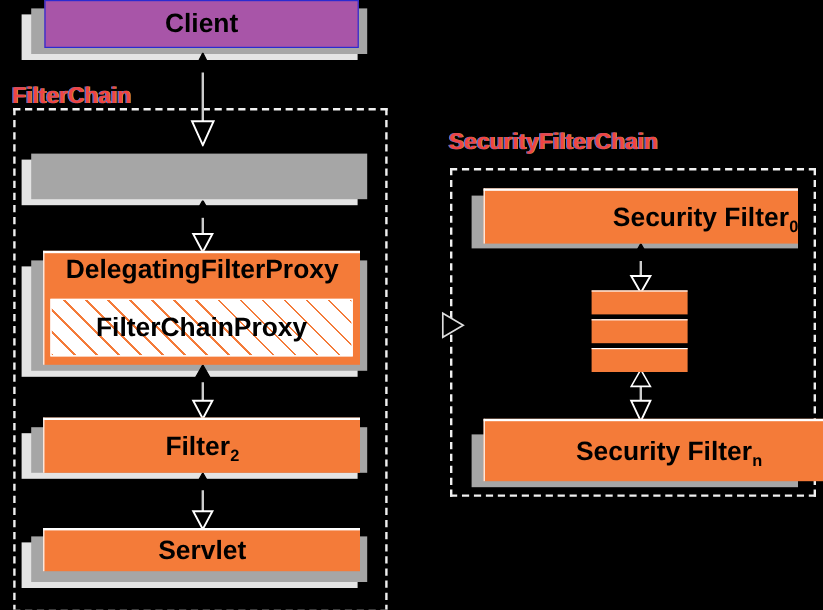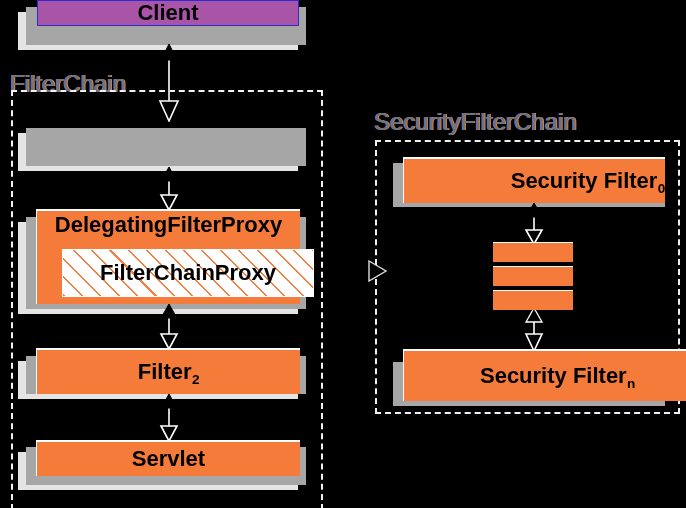--- a/index.html
+++ b/index.html
@@ -24,23 +24,23 @@
 
   
   .group-box {
     position: absolute;
     border: 2px dashed #f0f0f0;
     box-sizing: border-box;
     background: transparent;
   }
   .group-label {
     position: absolute;
-    color: #737373;
-    font-size: 24px;
-    font-weight: 400;
+    color: #ef4444;
+    font-size: 19px;
+    font-weight: 700;
     letter-spacing: 0px;
     white-space: nowrap;
     text-shadow: -1px 0 rgba(90,130,255,0.85), 1px 0 rgba(255,150,60,0.85);
   }
 
   
   .node {
     position: absolute;
     box-sizing: border-box;
     display: flex;
@@ -94,21 +94,20 @@
       #f47b39 0px, #f47b39 1.5px,
       #ffffff 1.5px, #ffffff 13px
     );
     display: flex;
     align-items: center;
     justify-content: center;
     color: #000000;
     font-weight: bold;
     font-size: 22px;
     z-index: 7;
-    margin-left: 20px;
   }
 
   
   .bar {
     position: absolute;
     background: #f47b39;
     border-top: 1px solid #ffffff;
     box-sizing: border-box;
     z-index: 5;
   }
@@ -131,21 +130,21 @@
 <div class="canvas">
 
   <div class="group-label" style="left:10px; top:70px;">FilterChain</div>
   <div class="group-box" style="left:11px; top:90px; width:312px; height:420px;"></div>
 
   <div class="group-label" style="left:374px; top:108px;text-align:right;">SecurityFilterChain</div>
   <div class="group-box" style="left:375px; top:140px; width:305px; height:274px;"></div>
 
   <div class="plate light" style="left:18px; top:12px;  width:280px; height:38px;"></div>
   <div class="plate dark" style="left:26px; top:7px;   width:280px; height:38px;"></div>
-  <div class="node purple" style="left:37px; top:0px;   width:262px; height:26px;">
+  <div class="node purple" style="left:37px; top:0px;   width:262px; height:40px;">
     <span class="node-label"><span>Client</span></span>
   </div>
 
   <div class="plate light" style="left:18px; top:133px; width:280px; height:38px;"></div>
   <div class="plate dark" style="left:26px; top:128px; width:280px; height:38px;"></div>
 
   <div class="plate light" style="left:18px; top:222px; width:280px; height:92px;"></div>
   <div class="plate dark" style="left:26px; top:217px; width:280px; height:92px;"></div>
   <div class="node orange" style="left:36px; top:209px; width:264px; height:95px; align-items:flex-start; padding-top:3px;">
     <span class="node-label"><span>DelegatingFilterProxy</span></span>

